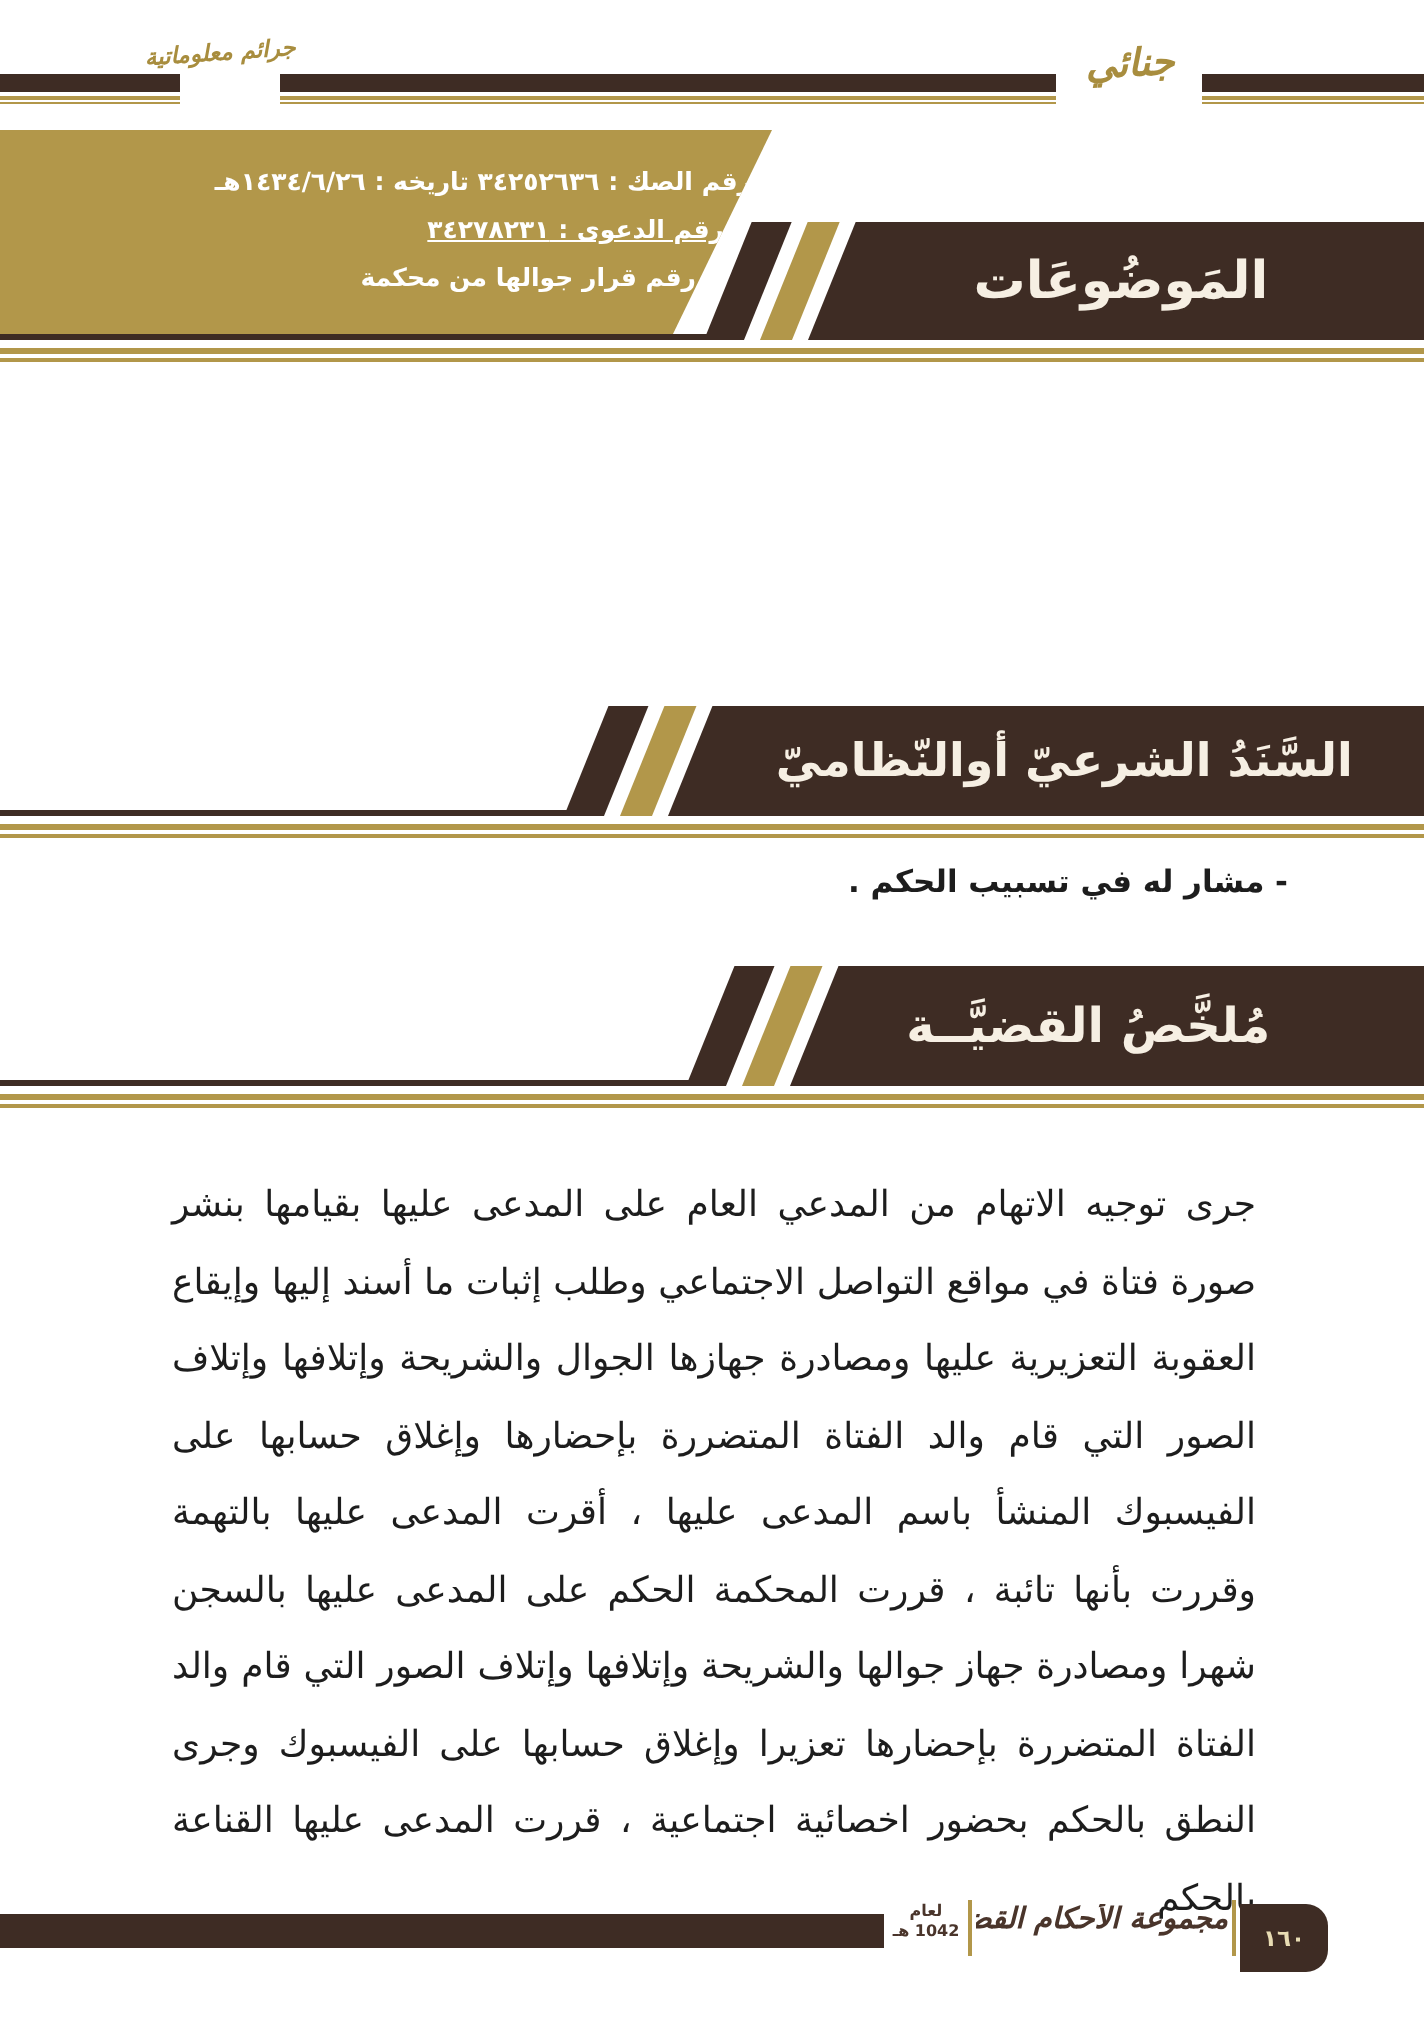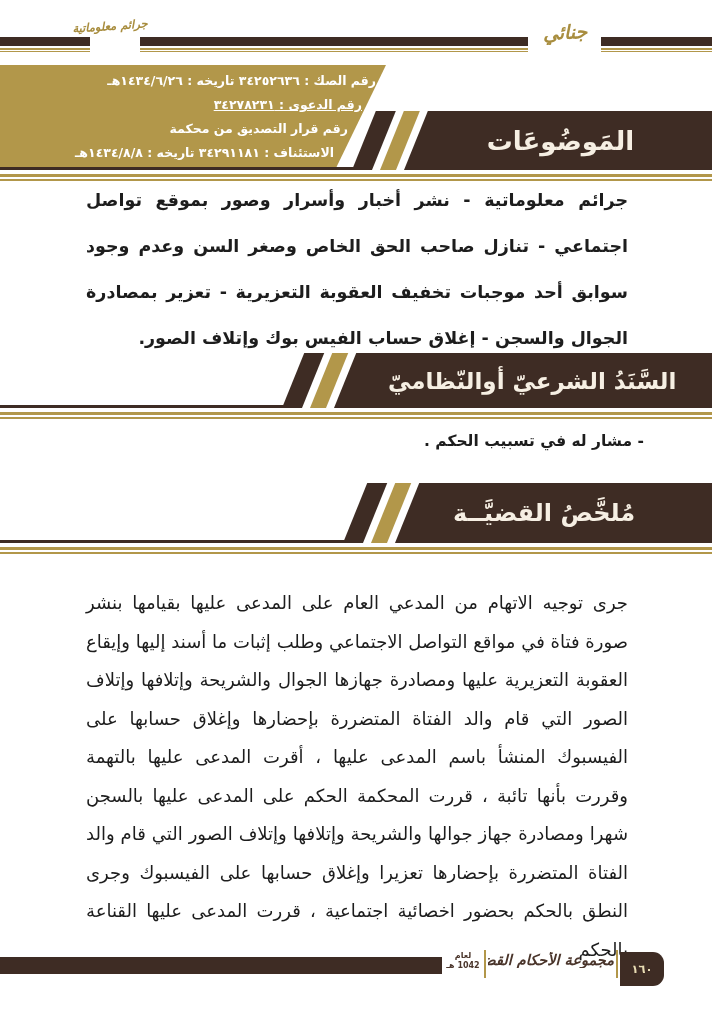--- a/index.html
+++ b/index.html
@@ -27,21 +27,21 @@
     font-weight:bold;font-style:italic;
   }
   .topic-tag{top:19px;left:68px;width:84px;font-size:11.5px;transform:rotate(-4deg);}
   .category-tag{top:21px;left:527px;width:76px;font-size:19px;transform:rotate(-3deg);}
   
   .casebox{
     position:absolute;top:65px;left:0;width:386px;height:103px;
     background:#b2974a;
     clip-path:polygon(0 0,100% 0,calc(100% - 50px) 100%,0 100%);
     color:#ffffff;font-size:12.5px;font-weight:bold;
-    padding-top:4px;box-sizing:border-box;
+    padding-top:14px;box-sizing:border-box;
   }
   .casebox .cl{line-height:24px;text-align:right;white-space:nowrap;}
   .casebox .cl:nth-child(1){margin-right:10px;}
   .casebox .cl:nth-child(2){margin-right:24px;text-decoration:underline;}
   .casebox .cl:nth-child(3){margin-right:38px;}
   .casebox .cl:nth-child(4){margin-right:52px;}
   
   .hbanner{
     position:absolute;display:flex;flex-direction:row;
     transform:skewX(-22deg);transform-origin:0 100%;
@@ -115,38 +115,36 @@
 
   <div class="tbar s1"></div>
   <div class="tbar s2"></div>
   <div class="tbar s3"></div>
   <div class="tag topic-tag">جرائم معلوماتية</div>
   <div class="tag category-tag">جنائي</div>
 
   <div class="casebox">
     <div class="cl">رقم الصك : ٣٤٢٥٢٦٣٦ تاريخه : ١٤٣٤/٦/٢٦هـ</div>
     <div class="cl">رقم الدعوى : ٣٤٢٧٨٢٣١</div>
-    <div class="cl">رقم قرار التصديق من محكمة</div>
-    <div class="cl">الاستئناف : ٣٤٢٩١١٨١ تاريخه : ١٤٣٤/٨/٨هـ</div>
+    <div class="cl">رقم قرار جوالها من محكمة</div>
   </div>
 
   <div class="hbanner bn1">
     <div class="b-tip"></div>
     <div class="b-gap"></div>
     <div class="b-gold"></div>
     <div class="b-gap"></div>
     <div class="b-main">
       <span class="b-title">المَوضُوعَات</span>
     </div>
   </div>
   <div class="taper tp1"></div>
   <div class="grule r1a"></div>
   <div class="grule thin r1b"></div>
 
-  <div class="para para1">جرائم معلوماتية - نشر أخبار وأسرار وصور بموقع تواصل اجتماعي - تنازل صاحب الحق الخاص وصغر السن وعدم وجود سوابق أحد موجبات تخفيف العقوبة التعزيرية - تعزير بمصادرة الجوال والسجن - إغلاق حساب الفيس بوك وإتلاف الصور.</div>
 
   <div class="hbanner bn2">
     <div class="b-tip"></div>
     <div class="b-gap"></div>
     <div class="b-gold"></div>
     <div class="b-gap"></div>
     <div class="b-main">
       <span class="b-title">السَّنَدُ الشرعيّ أوالنّظاميّ</span>
     </div>
   </div>

